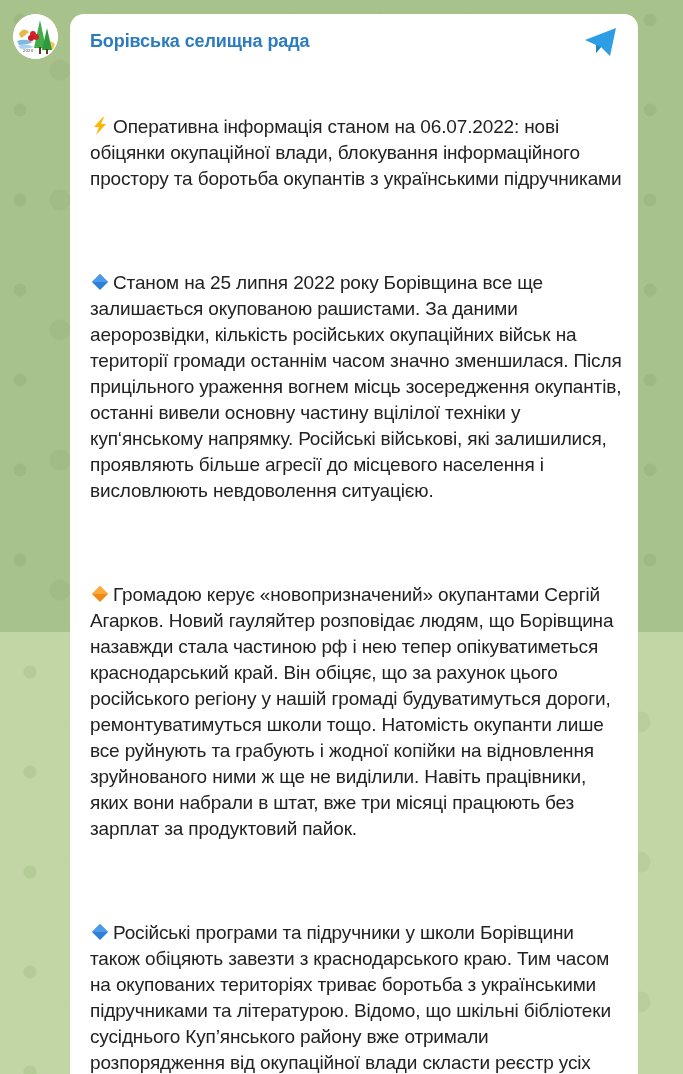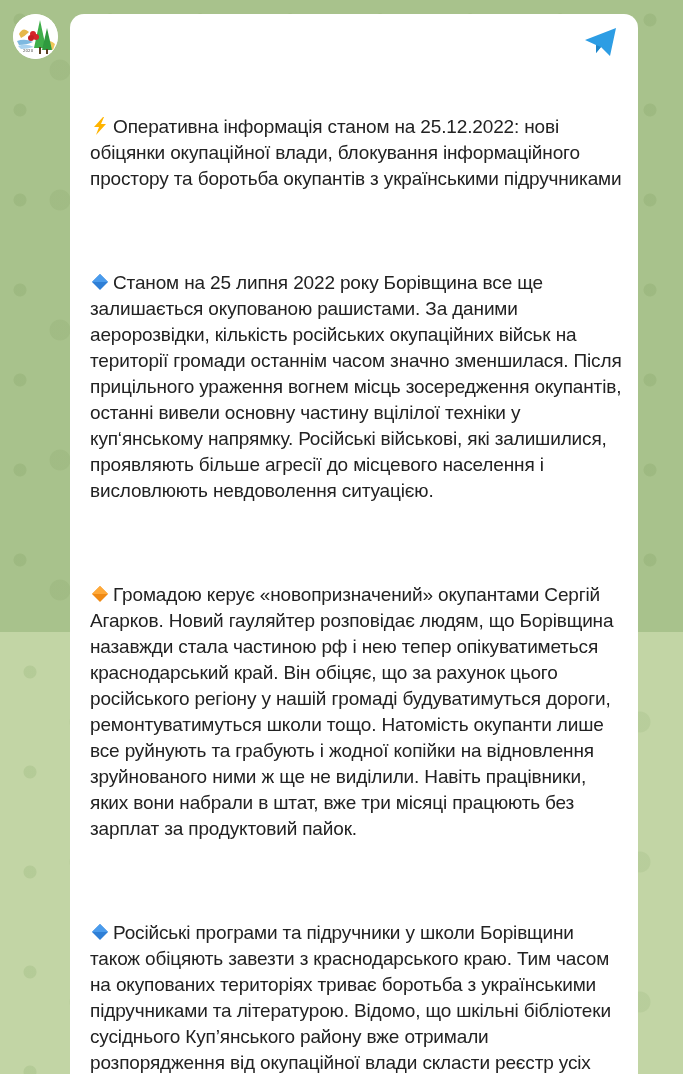--- a/index.html
+++ b/index.html
@@ -62,33 +62,34 @@
     <rect x="26" y="33" width="2" height="7" fill="#5a3d1e"></rect>
     <rect x="33" y="35" width="2" height="5" fill="#5a3d1e"></rect>
     <circle cx="20" cy="20" r="3" fill="#d6232a"></circle>
     <circle cx="23" cy="23" r="3" fill="#d6232a"></circle>
     <circle cx="18" cy="24" r="3" fill="#c51d24"></circle>
     <text x="10" y="38" font-size="4" fill="#555" font-family="DejaVu Sans, sans-serif">2020</text>
   </svg>
 </div>
 
 <div class="bubble">
+  <div class="title">Борівська селищна рада</div>
 
   <div class="tg-icon">
     <svg width="34" height="30" viewBox="0 0 34 30">
       <path d="M1 13 L32 1 L26 29 L17 20 L12 26 L12 18 Z" fill="#2d9de4"></path>
       <path d="M12 18 L28 5 L17 20 Z" fill="#ffffff" opacity="0.0"></path>
       <path d="M12 18 L12 26 L17 20 Z" fill="#1f86c9"></path>
     </svg>
   </div>
 
   <div class="content">
     <p><svg class="emoji" viewBox="0 0 20 20">
           <path d="M13 1 L4 11 L9 11 L6 19 L16 8 L11 8 L14 1 Z" fill="#ffb400"></path>
-        </svg><span>Оперативна інформація станом на 25.12.2022: нові обіцянки окупаційної влади, блокування інформаційного простору та боротьба окупантів з українськими підручниками</span></p>
+        </svg><span>Оперативна інформація станом на 06.07.2022: нові обіцянки окупаційної влади, блокування інформаційного простору та боротьба окупантів з українськими підручниками</span></p>
     <p><svg class="emoji" viewBox="0 0 20 20">
           <polygon points="10,2 18,10 10,18 2,10" fill="#2f7fd6"></polygon>
           <polygon points="10,2 18,10 10,10 2,10" fill="#4a9bec"></polygon>
         </svg><span>Станом на 25 липня 2022 року Борівщина все ще залишається окупованою рашистами. За даними аеророзвідки, кількість російських окупаційних військ на території громади останнім часом значно зменшилася. Після прицільного ураження вогнем місць зосередження окупантів, останні вивели основну частину вцілілої техніки у куп‘янському напрямку. Російські військові, які залишилися, проявляють більше агресії до місцевого населення і висловлюють невдоволення ситуацією.</span></p>
     <p><svg class="emoji" viewBox="0 0 20 20">
           <polygon points="10,2 18,10 10,18 2,10" fill="#f08a14"></polygon>
           <polygon points="10,2 18,10 10,10 2,10" fill="#ffa939"></polygon>
         </svg><span>Громадою керує «новопризначений» окупантами Сергій Агарков. Новий гауляйтер розповідає людям, що Борівщина назавжди стала частиною рф і нею тепер опікуватиметься краснодарський край. Він обіцяє, що за рахунок цього російського регіону у нашій громаді будуватимуться дороги, ремонтуватимуться школи тощо. Натомість окупанти лише все руйнують та грабують і жодної копійки на відновлення зруйнованого ними ж ще не виділили. Навіть працівники, яких вони набрали в штат, вже три місяці працюють без зарплат за продуктовий пайок.</span></p>
     <p><svg class="emoji" viewBox="0 0 20 20">
           <polygon points="10,2 18,10 10,18 2,10" fill="#2f7fd6"></polygon>

